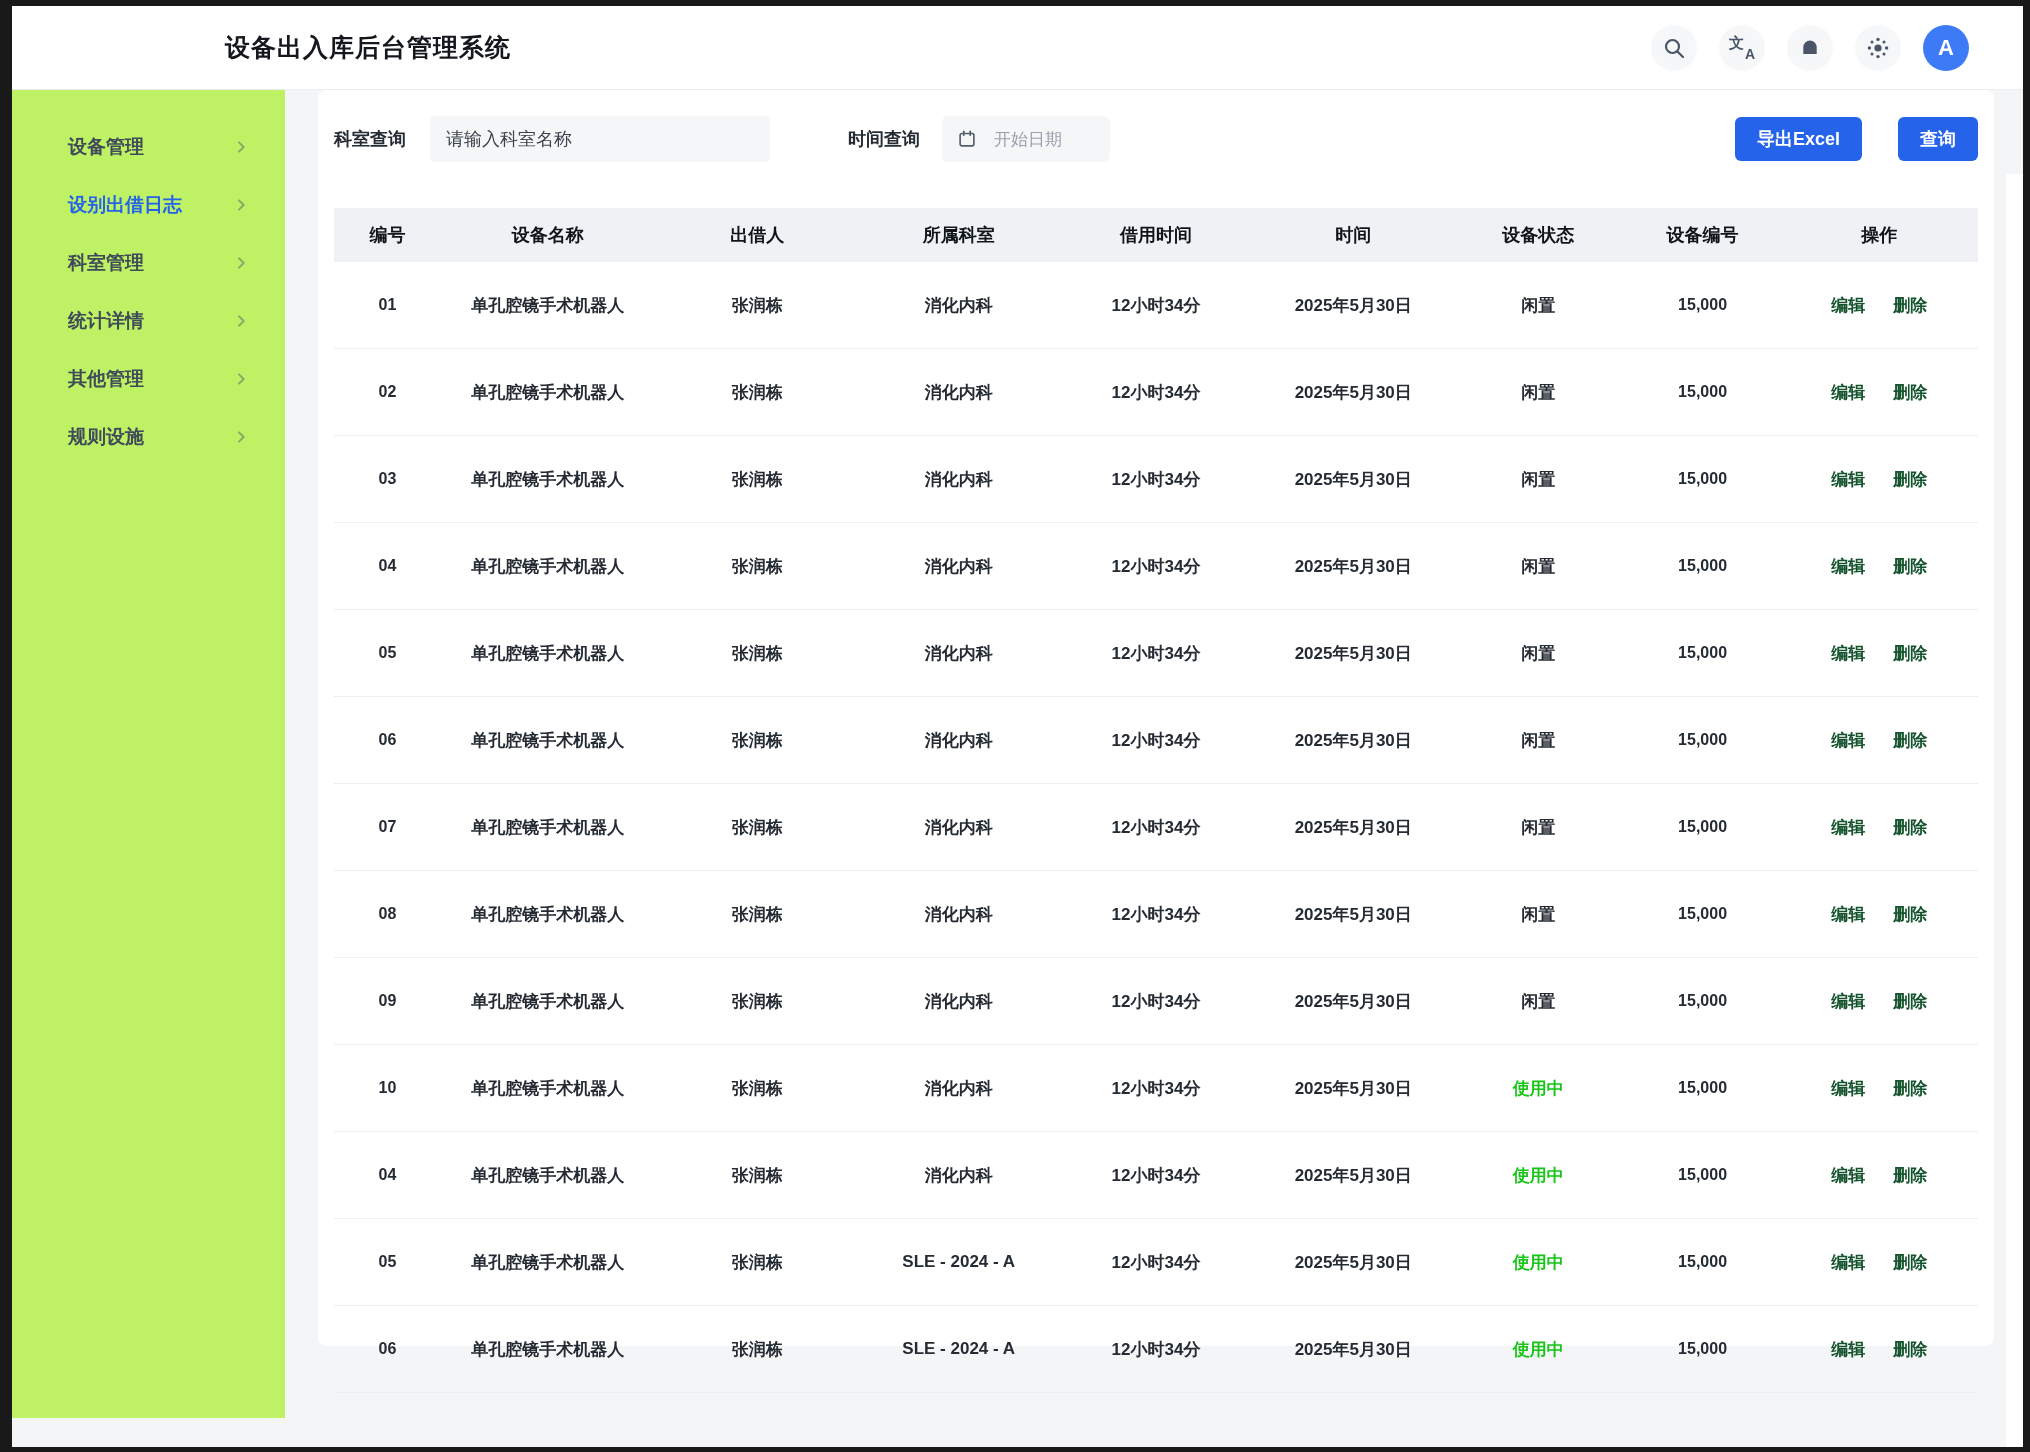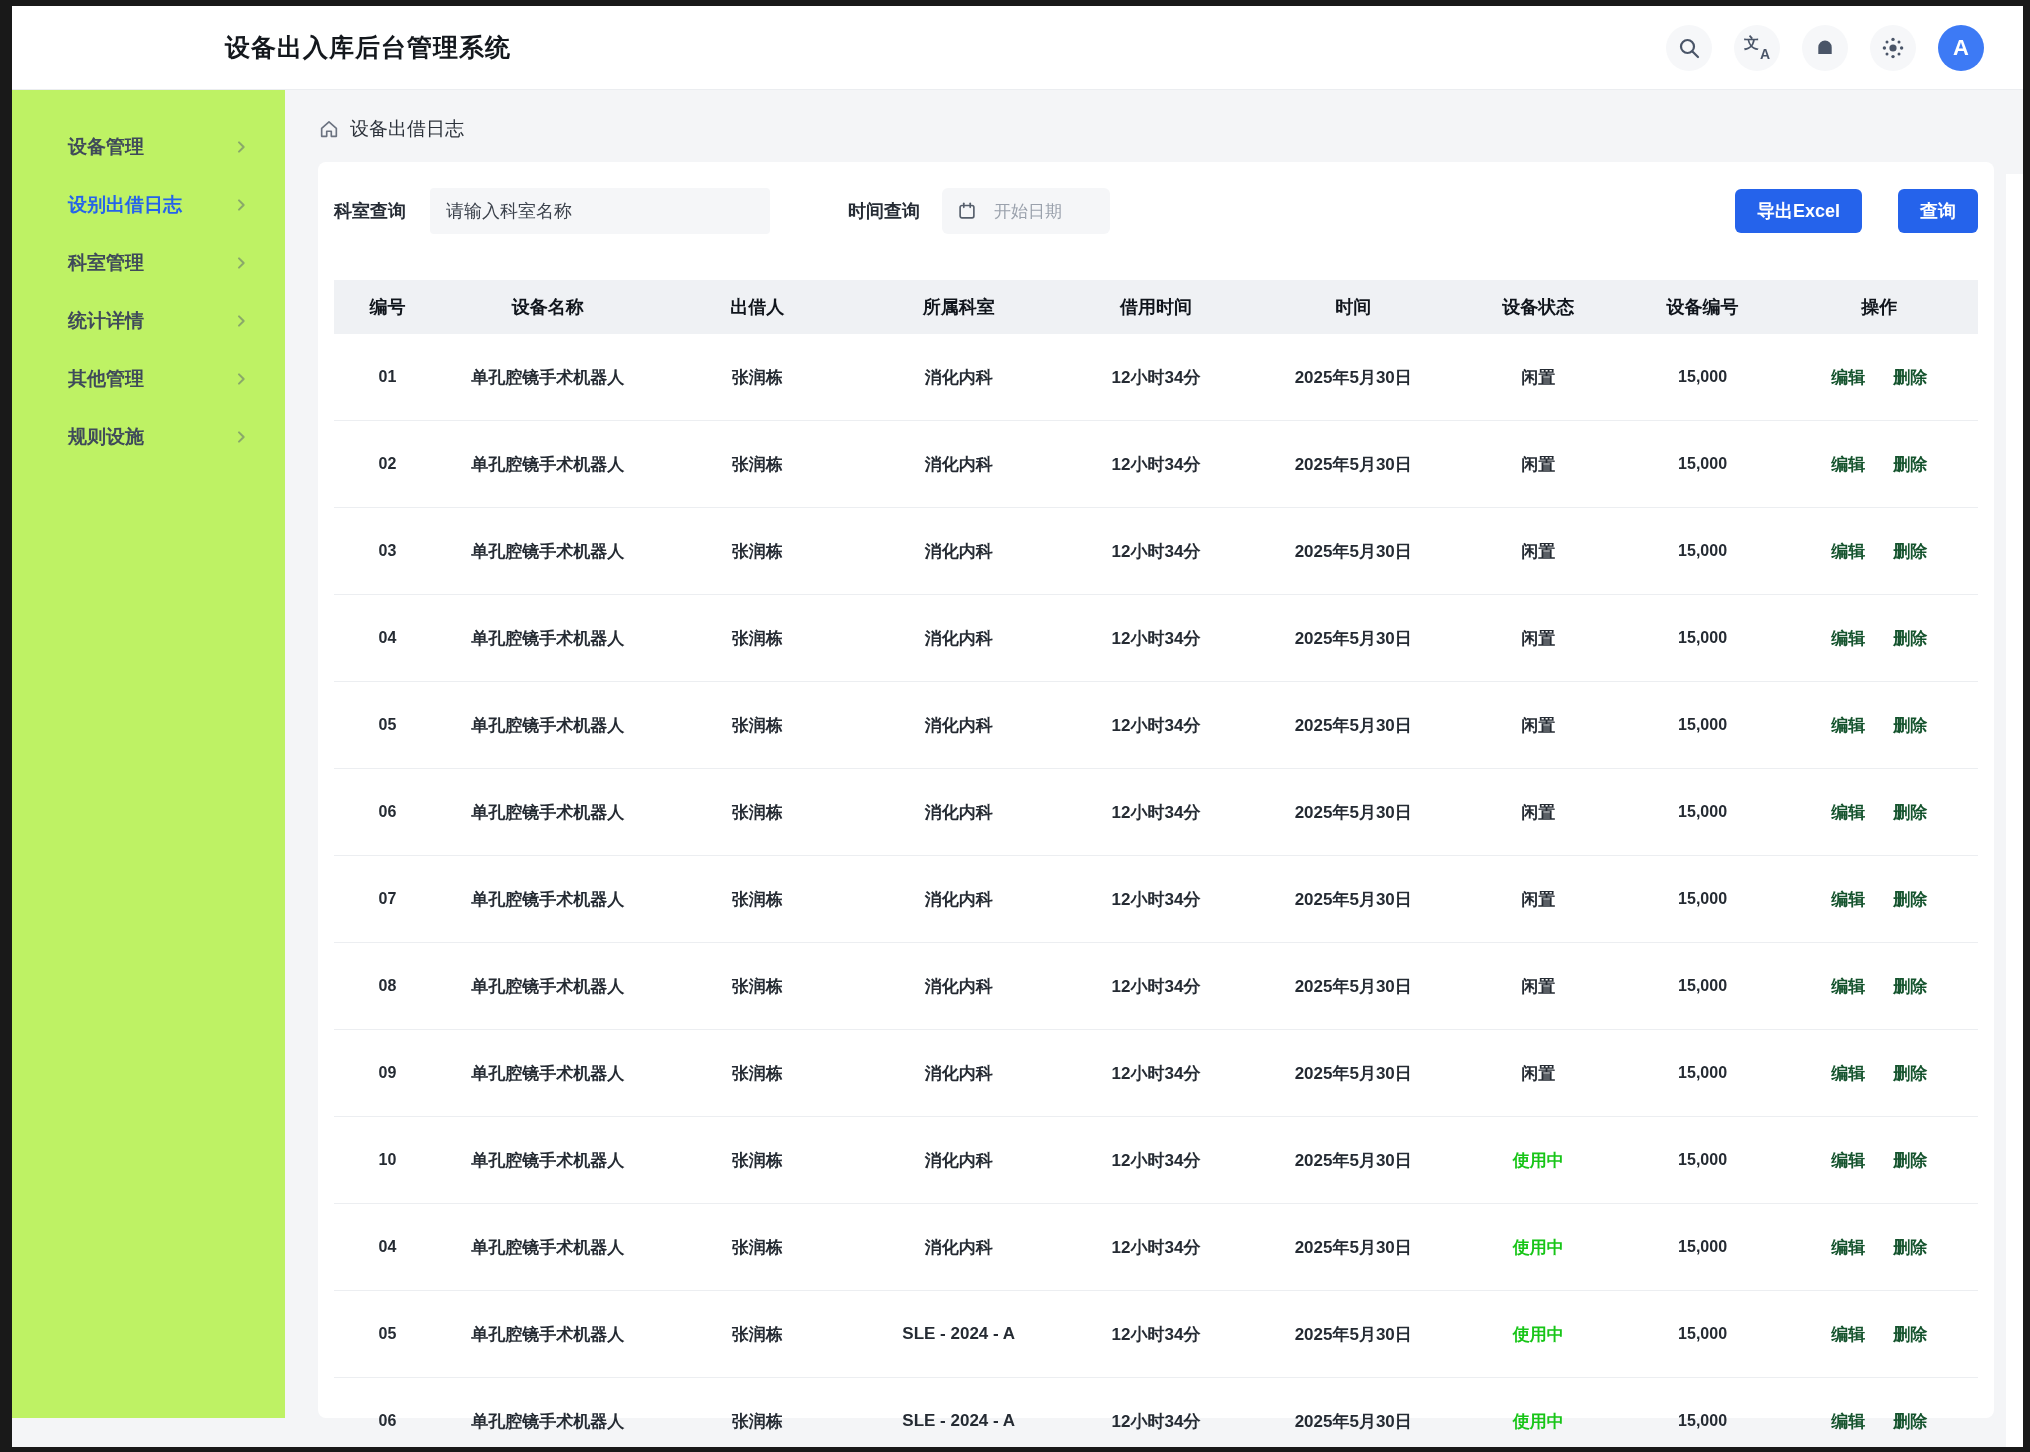--- a/index.html
+++ b/index.html
@@ -2,21 +2,21 @@
 <html><head>
 <meta charset="utf-8">
 <style>
   * { margin:0; padding:0; box-sizing:border-box; }
   html,body { width:2030px; height:1452px; overflow:hidden; }
   body { font-family:"Liberation Sans","DejaVu Sans",sans-serif; background:#191919; position:relative; }
 
   .screen { position:absolute; top:6px; left:12px; right:7px; bottom:5px; background:#f4f5f7; overflow:hidden; }
 
   
-  .topbar { height:84px; background:#fff; border-bottom:1px solid #ebedf0; display:flex; align-items:center; padding:0 39px 0 213px; }
+  .topbar { height:84px; background:#fff; border-bottom:1px solid #ebedf0; display:flex; align-items:center; padding:0 54px 0 213px; }
   .app-title { font-size:25px; font-weight:700; color:#14181d; letter-spacing:1px; }
   .topbar-right { margin-left:auto; display:flex; align-items:center; gap:22px; }
   .icon-circle { width:46px; height:46px; border-radius:50%; background:#f6f7f9; display:flex; align-items:center; justify-content:center; color:#4a5568; cursor:pointer; }
   .icon-circle svg { display:block; }
   .avatar { width:46px; height:46px; border-radius:50%; background:#3d7af5; color:#fff; font-size:22px; font-weight:700; display:flex; align-items:center; justify-content:center; }
   .translate-glyph { font-size:17px; font-weight:700; line-height:1; position:relative; width:26px; height:26px; }
   .translate-glyph .zh { position:absolute; left:0; top:0; font-size:15px; }
   .translate-glyph .en { position:absolute; right:0; bottom:0; font-size:14px; }
 
   
@@ -155,26 +155,20 @@
     <span>规则设施</span>
     <span class="chev">
       <svg width="16" height="16" viewBox="0 0 24 24" fill="none" stroke="currentColor" stroke-width="3" stroke-linecap="round" stroke-linejoin="round">
               <polyline points="9 5 16 12 9 19"></polyline>
             </svg>
     </span>
   </div>
       </div>
 
     <div class="content">
-      <div class="breadcrumb">
-        <svg width="22" height="22" viewBox="0 0 24 24" fill="none" stroke="currentColor" stroke-width="1.8" stroke-linejoin="round" stroke-linecap="round">
-          <path d="M4 11.2 L12 4.2 L20 11.2 V 20 H 14.5 V 14.5 H 9.5 V 20 H 4 Z"></path>
-        </svg>
-        <span>设备出借日志</span>
-      </div>
 
       <div class="card">
 
         <div class="filter-row">
           <span class="f-label">科室查询</span>
           <input class="dept-input" type="text" placeholder="请输入科室名称" style="">
           <span class="f-label time-label">时间查询</span>
           <div class="date-box">
             <svg width="22" height="22" viewBox="0 0 24 24" fill="none" stroke="currentColor" stroke-width="1.8" stroke-linecap="round">
               <rect x="4.5" y="6" width="15" height="13.5" rx="2"></rect>

